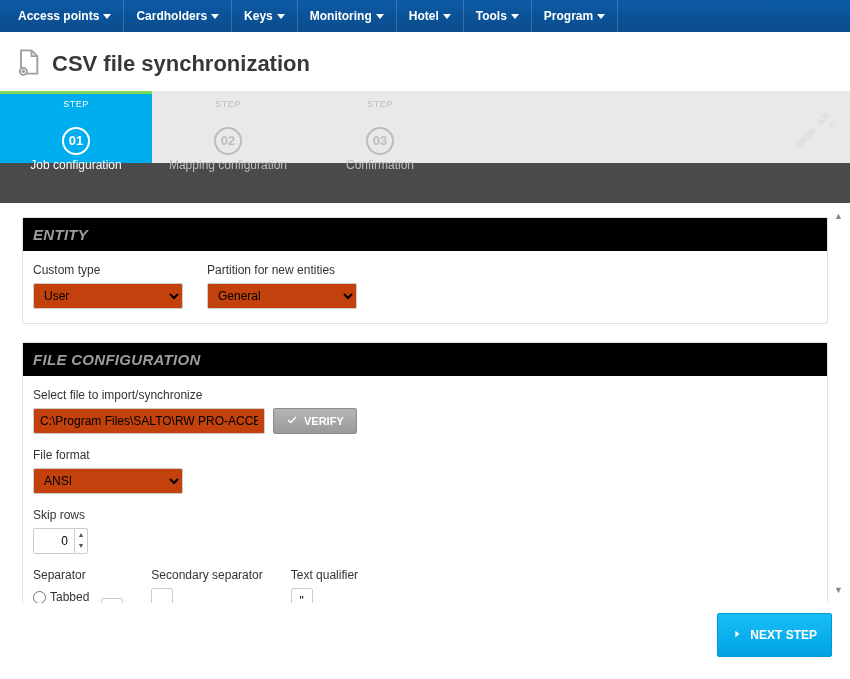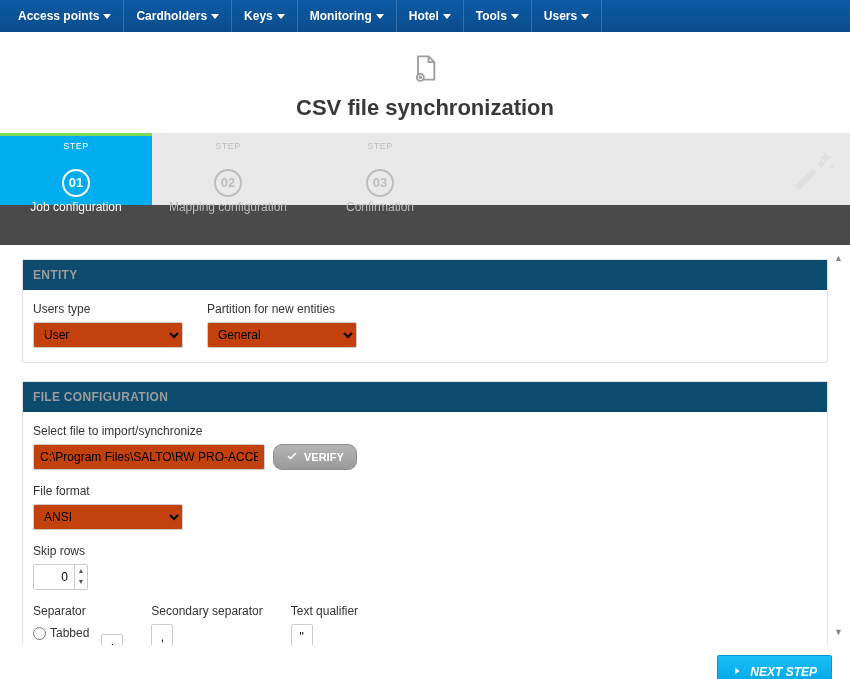--- a/index.html
+++ b/index.html
@@ -3,63 +3,63 @@
 <meta charset="utf-8">
 <style>
   * { box-sizing: border-box; margin: 0; padding: 0; }
   body { font-family: Arial, Helvetica, sans-serif; font-size: 13px; background: #fff; width: 850px; }
   
   .topnav { background: #0a4c8c; background: linear-gradient(#0d5aa5,#0a4c8c); display: flex; height: 32px; }
   .topnav-item { color: #fff; padding: 0 12px; line-height: 32px; font-size: 12px; font-weight: bold; border-right: 1px solid rgba(255,255,255,0.18); cursor: pointer; display:flex; align-items:center; gap:4px;justify-content:center;}
   .topnav-item:first-child { padding-left: 18px;}
   .caret { display:inline-block; width:0; height:0; border-left:4px solid transparent; border-right:4px solid transparent; border-top:5px solid #fff; }
   
-  .title-row { display:flex; align-items:center; gap:10px; padding:22px 14px 12px 14px;flex-direction:column; }
+  .title-row { display:flex; align-items:center; gap:10px; padding:16px 14px 12px 14px; }
   .title-row h1 { font-size:22px; color:#383838; font-weight:bold; font-family: Arial, sans-serif;}
   .titleicon svg { width:28px; height:28px; }
   
   .steps { display:flex; background:#e9e9e9; height:72px; position:relative; }
   .step { flex:0 0 152px; text-align:center; color:#bdbdbd; padding-top:8px; }
   .step.active { background:#00aeef; color:#fff; border-top:3px solid #7ed957; padding-top:5px;}
   .step-label { font-size:9px; letter-spacing:0.5px; }
   .step-circle { width:28px; height:28px; border:2px solid currentColor; border-radius:50%; margin:18px auto 3px; line-height:24px; font-weight:bold; font-size:13px;}
   .step-name { font-size:12px; }
   .steps-wand { position:absolute; right:12px; top:10px; opacity:0.5; }
   .steps-wand svg { width:50px; height:50px; fill:#d8d8d8; }
   
   .darkbar { background:#4a4a4a; height:40px; width:100%; }
 
   .scrollpane { position:relative; padding:14px 22px 6px 22px; height:400px; overflow:hidden; }
   .scrolltrack { position:absolute; right:6px; top:8px; bottom:8px; width:10px; }
   .scrolltrack .thumb-up { position:absolute; top:0; font-size:9px; color:#888;}
   .scrolltrack .thumb-down { position:absolute; bottom:0; font-size:9px; color:#888;}
   
   .panel { border:1px solid #e2e2e2; border-radius:2px; margin-bottom:18px;}
-  .panel-header { background:#0c4a6e; color:#9c9c9c; font-size:12px; font-weight:bold; padding:8px 10px; letter-spacing:0.3px;}
+  .panel-header { background:#000000; color:#9c9c9c; font-size:15px; font-weight:bold; padding:8px 10px; letter-spacing:0.3px;font-style:italic;}
   .panel-body { padding:12px 10px 14px 10px; }
   
   .row { display:flex; gap:24px; }
   .field label { display:block; font-size:12px; color:#333; margin-bottom:6px;}
   select.form, input.form { border:1px solid #ccc; border-radius:2px; height:26px; padding:2px 6px; font-size:12px; background:#c2410c;}
   select.form.wide { width:150px;}
   input.form.path { width:232px;}
   
-  .verify-btn { background:#a8a8a8; background:linear-gradient(#b4b4b4,#9a9a9a); border:1px solid #8d8d8d; color:#fff; font-size:11px; font-weight:bold; height:26px; padding:0 12px; border-radius:9px; cursor:pointer; display:inline-flex; align-items:center; gap:6px;}
+  .verify-btn { background:#a8a8a8; background:linear-gradient(#b4b4b4,#9a9a9a); border:1px solid #8d8d8d; color:#fff; font-size:11px; font-weight:bold; height:26px; padding:0 12px; border-radius:2px; cursor:pointer; display:inline-flex; align-items:center; gap:6px;}
   
   .spinner-wrap { display:inline-flex; align-items:stretch; border:1px solid #ccc; border-radius:2px; height:26px;}
   .spinner-wrap input { border:none; width:40px; text-align:right; padding:0 6px; font-size:12px;}
   .spinner-btns { display:flex; flex-direction:column; border-left:1px solid #ccc;}
   .spinner-btns span { font-size:7px; line-height:11px; width:12px; text-align:center; color:#555; cursor:pointer;}
   
   .sep-group { display:flex; gap:28px; margin-top:4px;}
   .radio-line { font-size:12px; color:#333; display:flex; align-items:center; gap:4px; line-height:18px;}
   .tinybox { width:22px; height:26px; border:1px solid #ccc; text-align:center; font-size:12px; border-radius:2px; background:#fff;}
   
   .footer { padding:10px 18px 12px; display:flex; justify-content:flex-end;}
-  .next-btn { background:#00aeef; background:linear-gradient(#19bff7,#00a2e4); border:1px solid #0098d8; color:#fff; font-weight:bold; font-size:12px; height:34px; padding:0 14px; border-radius:2px; cursor:pointer; display:inline-flex; align-items:center; gap:8px;font-style:italic;}
+  .next-btn { background:#00aeef; background:linear-gradient(#19bff7,#00a2e4); border:1px solid #0098d8; color:#fff; font-weight:bold; font-size:12px; height:44px; padding:0 14px; border-radius:2px; cursor:pointer; display:inline-flex; align-items:center; gap:8px;}
 </style>
 </head>
 <body>
 
 <div class="topnav">
   <div class="topnav-item">
       <span>Access points</span>
       <span class="caret"></span>
     </div>
   <div class="topnav-item">
@@ -76,21 +76,21 @@
     </div>
   <div class="topnav-item">
       <span>Hotel</span>
       <span class="caret"></span>
     </div>
   <div class="topnav-item">
       <span>Tools</span>
       <span class="caret"></span>
     </div>
   <div class="topnav-item">
-      <span>Users</span>
+      <span>Program</span>
       <span class="caret"></span>
     </div>
 </div>
 
 <div class="title-row">
   <span class="titleicon">
     <svg viewBox="0 0 24 24" fill="none" stroke="#9e9e9e" stroke-width="1.6">
       <path d="M6 2h9l5 5v15H6z"></path>
         <path d="M15 2v5h5"></path>
       <circle cx="8" cy="20" r="3" fill="#fff"></circle>
@@ -125,21 +125,21 @@
 
 <div class="darkbar"></div>
 
 <div class="scrollpane">
 
   <div class="panel">
     <div class="panel-header">ENTITY</div>
     <div class="panel-body">
       <div class="row">
         <div class="field">
-          <label>Users type</label>
+          <label>Custom type</label>
           <select class="form wide">
             <option>User</option>
           </select>
         </div>
         <div class="field">
           <label>Partition for new entities</label>
           <select class="form wide">
             <option>General</option>
           </select>
         </div>

